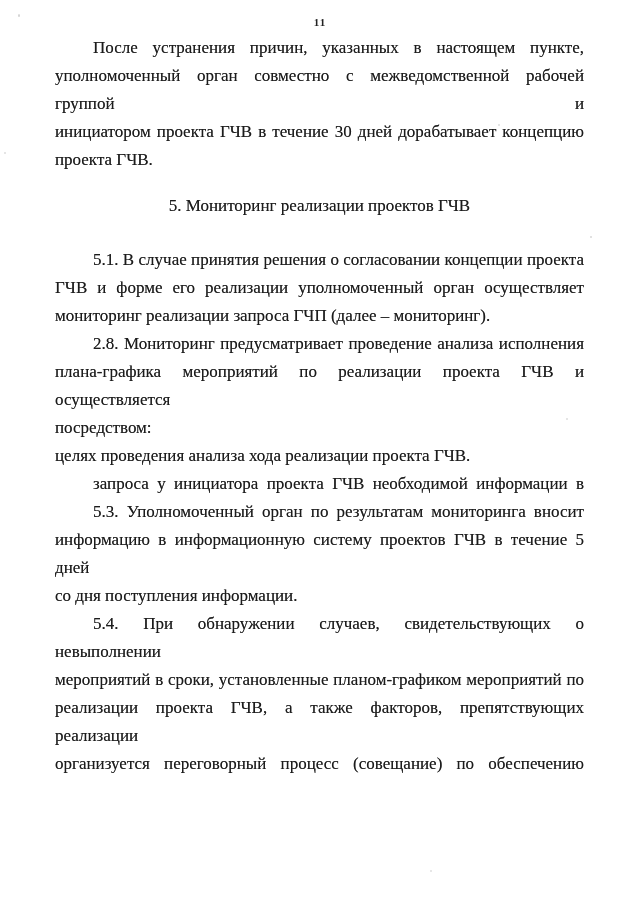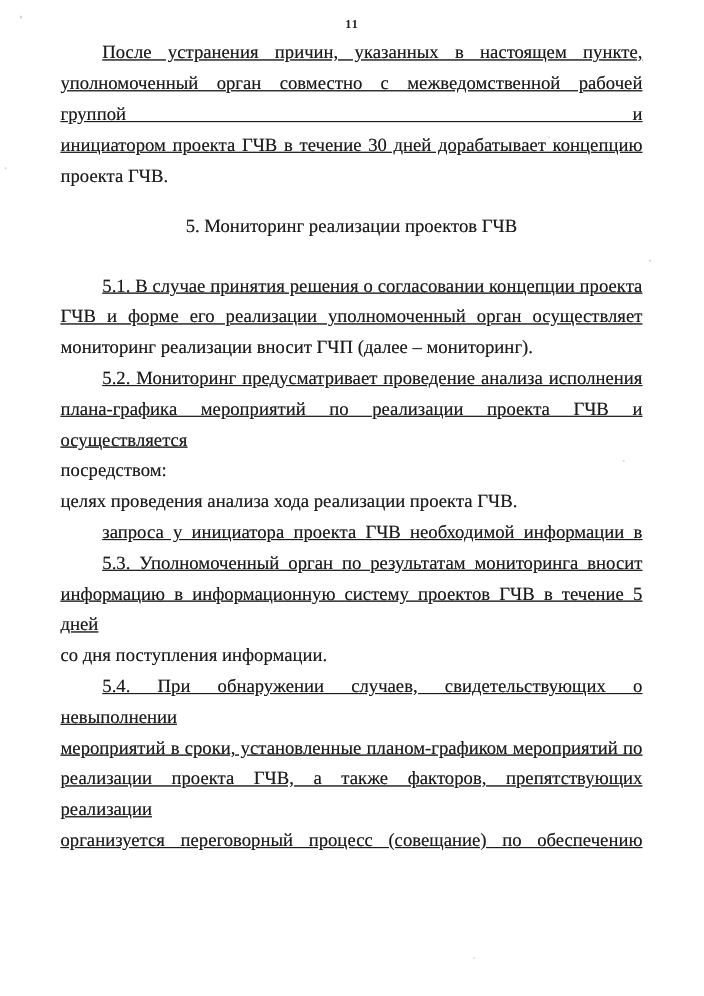--- a/index.html
+++ b/index.html
@@ -26,21 +26,21 @@
   }
   .content {
     margin-top: 6px;
     padding: 0 56px 0 55px;
     font-size: 17px;
     line-height: 28px;
     text-shadow: 0 0 0.4px rgba(0,0,0,0.55);
   }
   .para { margin: 0; }
   .line { text-align: justify; white-space: normal; }
-  .line.fill { text-align: justify; text-align-last: justify; text-decoration: underline; }
+  .line.fill { text-align: justify; text-align-last: justify; }
   .line.first { text-indent: 38px; }
   .para.heading { margin: 18px 0 26px 0; }
   .para.heading .line { text-align: right; text-align-last: center; }
   .speck {
     position: absolute;
     background: rgba(60,60,60,0.45);
     border-radius: 50%;
   }
 </style>
 </head>
@@ -55,24 +55,24 @@
         <div class="line fill">уполномоченный орган совместно с межведомственной рабочей группой и</div>
         <div class="line fill">инициатором проекта ГЧВ в течение 30 дней дорабатывает концепцию</div>
         <div class="line">проекта ГЧВ.</div>
       </div>
       <div class="para heading">
         <div class="line">5. Мониторинг реализации проектов ГЧВ</div>
       </div>
       <div class="para body">
         <div class="line fill first">5.1. В случае принятия решения о согласовании концепции проекта</div>
         <div class="line fill">ГЧВ и форме его реализации уполномоченный орган осуществляет</div>
-        <div class="line">мониторинг реализации вносит ГЧП (далее – мониторинг).</div>
+        <div class="line">мониторинг реализации запроса ГЧП (далее – мониторинг).</div>
       </div>
       <div class="para body">
-        <div class="line fill first">5.2. Мониторинг предусматривает проведение анализа исполнения</div>
+        <div class="line fill first">2.8. Мониторинг предусматривает проведение анализа исполнения</div>
         <div class="line fill">плана-графика мероприятий по реализации проекта ГЧВ и осуществляется</div>
         <div class="line">посредством:</div>
       </div>
       <div class="para body">
         <div class="line">целях проведения анализа хода реализации проекта ГЧВ.</div>
         <div class="line fill first">запроса у инициатора проекта ГЧВ необходимой информации в</div>
       </div>
       <div class="para body">
         <div class="line fill first">5.3. Уполномоченный орган по результатам мониторинга вносит</div>
         <div class="line fill">информацию в информационную систему проектов ГЧВ в течение 5 дней</div>

